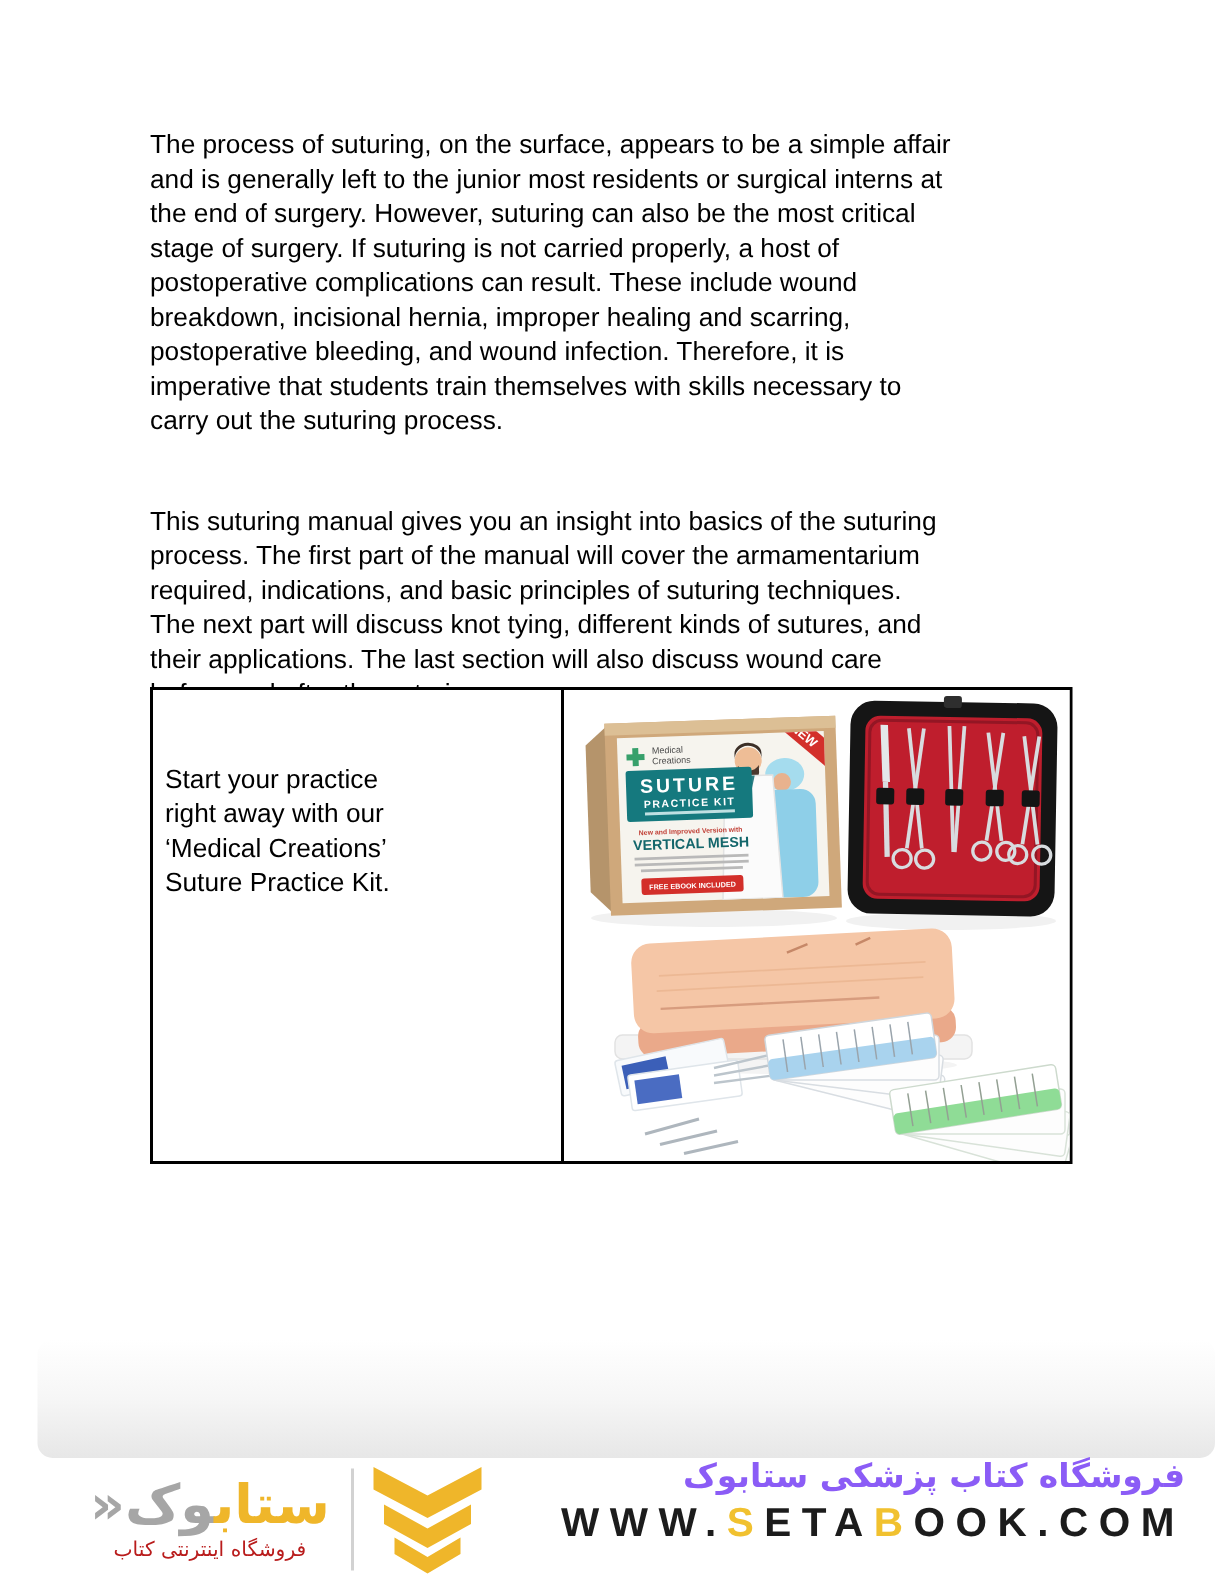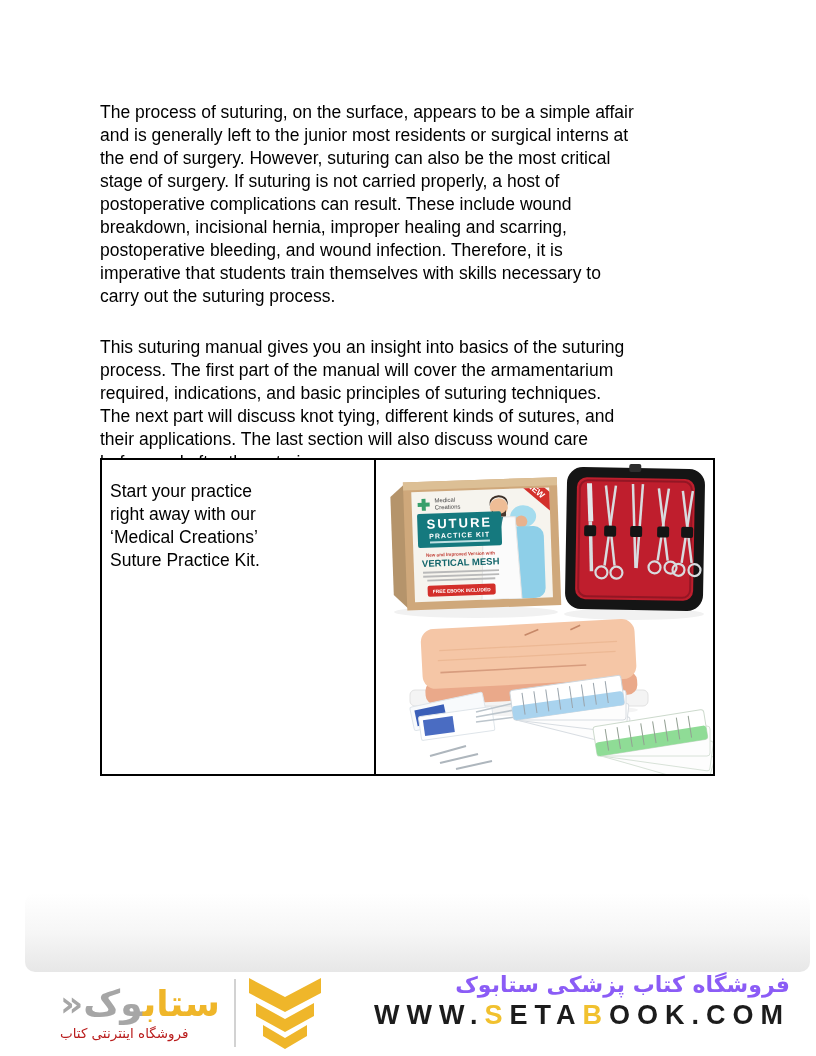--- a/index.html
+++ b/index.html
@@ -1,37 +1,37 @@
 <!DOCTYPE html>
 <html><head>
 <meta charset="utf-8">
 <style>
   html,body{margin:0;padding:0;background:#ffffff;}
   .page{position:relative;width:816px;height:1056px;background:#ffffff;overflow:hidden;
         font-family:"Liberation Sans",sans-serif;color:#000;}
   .body-text{position:absolute;left:100px;width:622px;margin:0;font-size:17.5px;
              line-height:23px;white-space:pre-line;color:#000;}
-  #para1{top:101px;}
+  #para1{top:85px;}
   #para2{top:320px;margin-top:16px;}
   .ad-box{position:absolute;left:100px;top:458px;width:615px;height:318px;
           border:2px solid #000;box-sizing:border-box;display:flex;background:#fff;}
   .ad-left{width:274px;box-sizing:border-box;border-right:2px solid #000;
-           padding:20px 4px 0 8px;}
+           padding:48px 4px 0 8px;}
   .ad-left p{margin:0;font-size:17.5px;line-height:23px;white-space:pre-line;
              overflow-wrap:break-word;}
   .ad-left p + p{margin-top:7px;}
   .ad-right{flex:1;position:relative;background:#fff;}
   .ad-right svg{display:block;width:100%;height:100%;}
   .svgtxt{font-family:"Liberation Sans",sans-serif;}
   .footer-shade{position:absolute;left:25px;top:893px;width:785px;height:79px;
                 border-radius:10px;
                 background:linear-gradient(to bottom,#ffffff 0%,#f6f6f6 50%,#e7e7e7 100%);}
   .footer{position:absolute;left:0;top:972px;width:816px;height:84px;}
   .logo{position:absolute;left:60px;top:2px;display:flex;align-items:center;}
-  .logo-textcol{text-align:left;}
+  .logo-textcol{text-align:center;}
   .wordmark{direction:rtl;font-family:"DejaVu Sans",sans-serif;font-size:36px;
             font-weight:bold;line-height:1.05;white-space:nowrap;}
   .wordmark .gold{color:#EFB62A;}
   .wordmark .gray{color:#A6A6A6;}
   .logo-sub{margin-top:2px;font-family:"DejaVu Sans",sans-serif;font-size:13.5px;
             color:#b91c1c;direction:rtl;}
   .logo-sep{width:2px;height:68px;background:#d2d2d2;margin:0 10px 0 14px;}
   .footer-right{position:absolute;right:26px;top:0;text-align:right;}
   .fa-title{direction:rtl;font-family:"DejaVu Sans",sans-serif;font-size:22px;
             font-weight:bold;color:#8b5cf6;}

